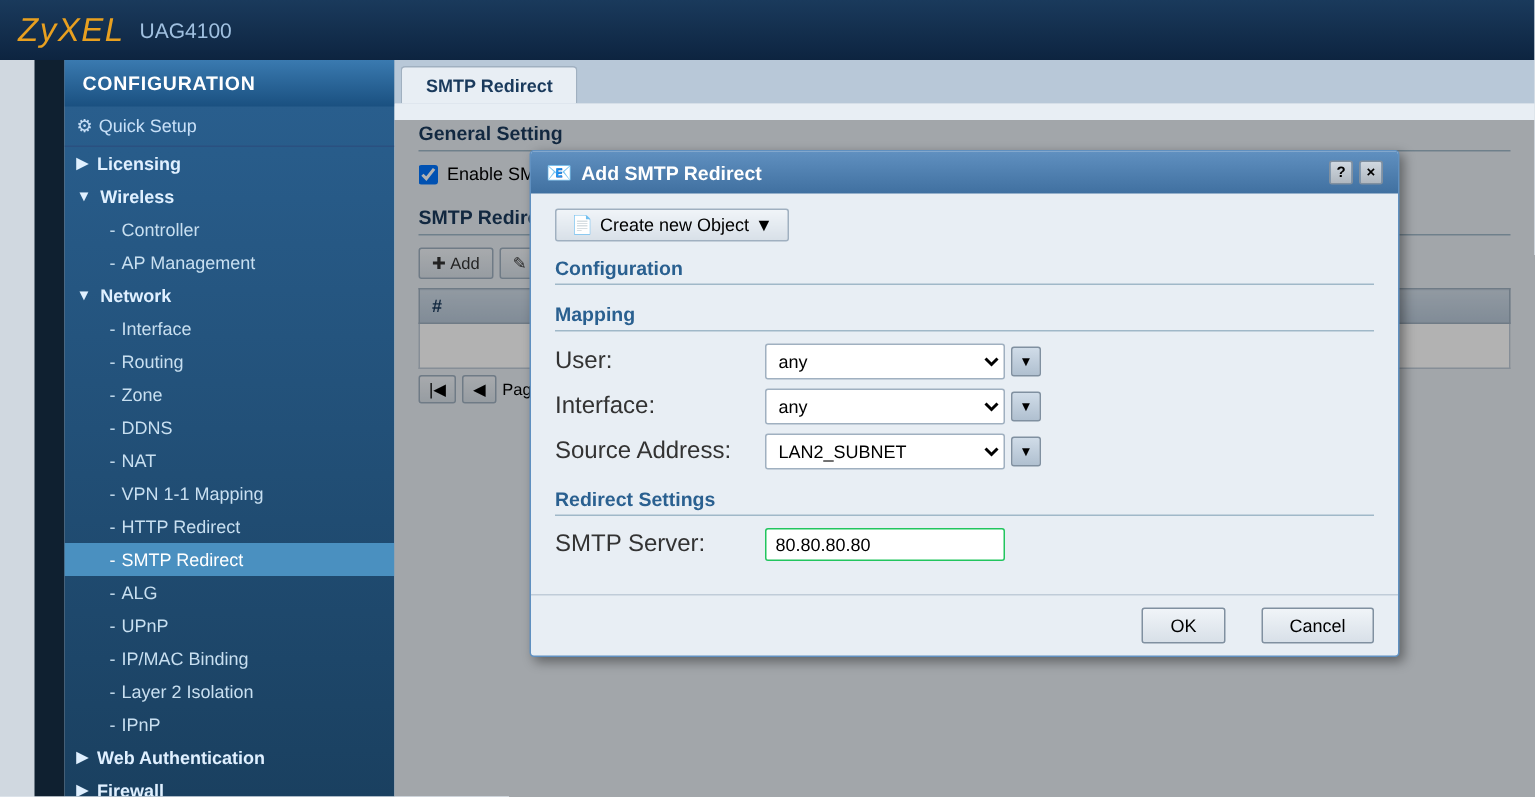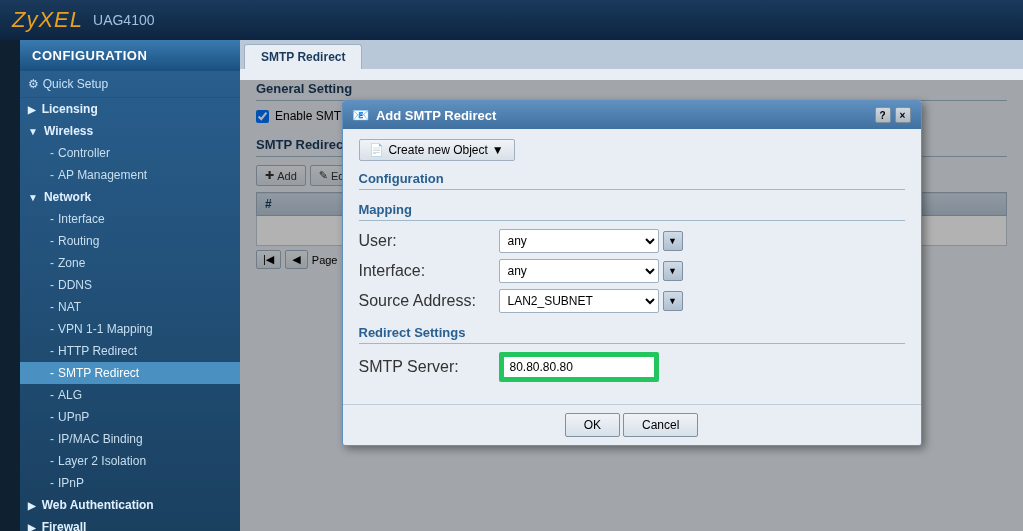--- a/index.html
+++ b/index.html
@@ -24,20 +24,21 @@
     .model-text {
       color: #a0c0e0;
       font-size: 14px;
       margin-left: 10px;
     }
 
     
     .main-layout {
       display: flex;
       height: 491px;
+      padding-left: 23px;
     }
 
     
     .sidebar {
       width: 220px;
       background: linear-gradient(180deg, #2a6090 0%, #1a4060 100%);
       height: 100%;
       overflow: hidden;
       flex-shrink: 0;
     }
@@ -285,41 +286,41 @@
       width: 160px;
       padding: 3px 4px;
       border: 1px solid #a0b0c0;
       background: white;
       font-size: 12px;
       border-radius: 2px;
     }
     .form-input {
       width: 160px;
       padding: 3px 6px;
-      border: 5px solid #22c55e;
+      border: 1px solid #22c55e;
       font-size: 12px;
       border-radius: 2px;
     }
     .dropdown-arrow {
       width: 20px;
       height: 20px;
       background: linear-gradient(180deg, #d0dce8 0%, #b0c0d0 100%);
       border: 1px solid #8090a0;
       border-radius: 2px;
       display: flex;
       align-items: center;
       justify-content: center;
       cursor: pointer;
       font-size: 9px;
     }
 
     .modal-footer {
       display: flex;
-      justify-content: center;
-      gap: 3px;
+      justify-content: flex-end;
+      gap: 24px;
       padding: 8px 16px;
       border-top: 1px solid #c0ccd8;
     }
     .footer-btn {
       padding: 4px 18px;
       border: 1px solid #8090a0;
       border-radius: 2px;
       cursor: pointer;
       font-size: 12px;
       background: linear-gradient(180deg, #f0f4f8 0%, #d8e0e8 100%);

